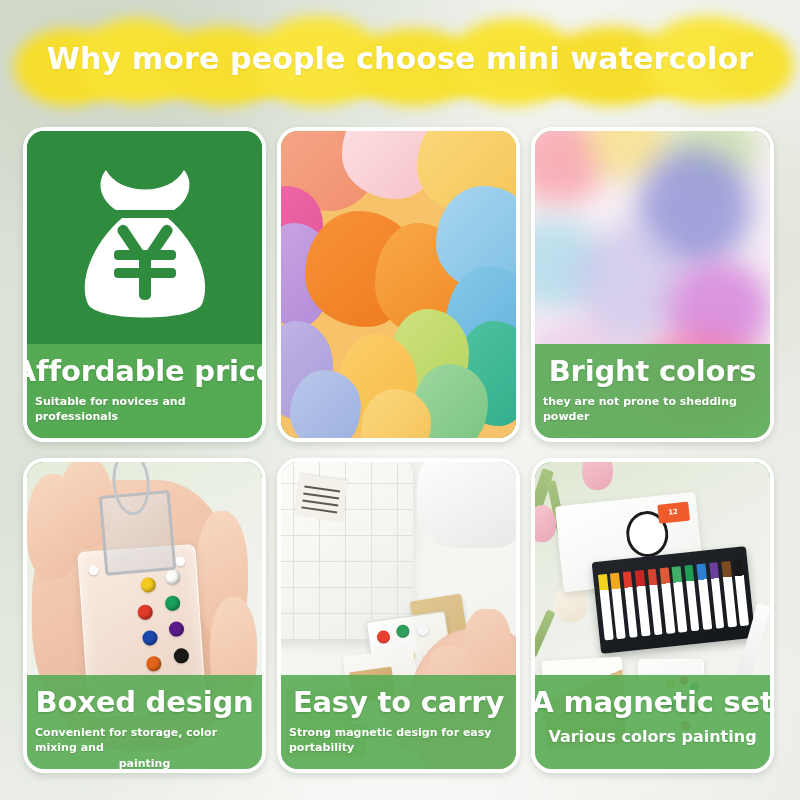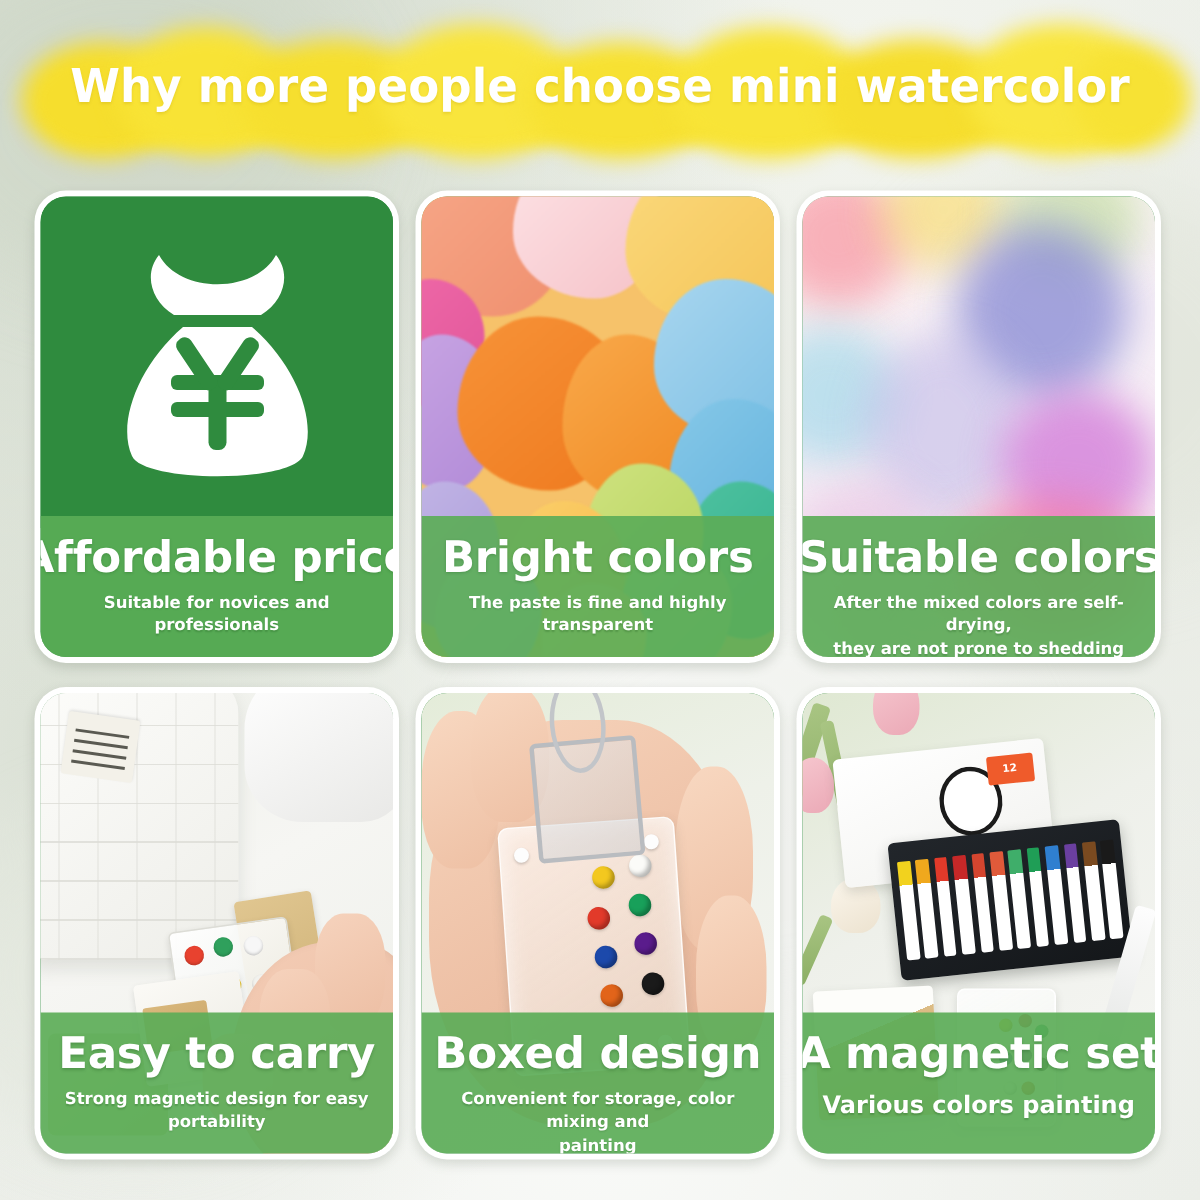--- a/index.html
+++ b/index.html
@@ -139,21 +139,21 @@
     line-height: 44px;
     white-space: nowrap;
     text-shadow: 0 1px 2px rgba(20,70,20,0.25);
     letter-spacing: -0.2px;
   }
   .cap-sub {
     color: #ffffff;
     font-size: 11.5px;
     font-weight: bold;
     line-height: 15px;
-    text-align: center;
+    text-align: left;
     text-shadow: 0 1px 1px rgba(20,70,20,0.22);
     margin-top: 1px;
   }
   .cap-sub.big { font-size: 16px; line-height: 20px; margin-top: 3px; }
   .cap-sub.sm  { font-size: 11px; }
 
   
   .bag-area {
     position: absolute;
     left: 0; right: 0; top: 0;
@@ -402,78 +402,42 @@
             <div class="ip s8"></div>
             <div class="ip s9"></div>
           <div class="ip s10"></div>
             <div class="ip s11"></div>
             <div class="ip s12"></div>
           <div class="ip s13"></div>
             <div class="ip s14"></div>
             <div class="ip s15"></div>
           <div class="ip s16"></div>
         </div>
-        <div class="caption">
-          <div class="cap-title">Bright colors</div>
-          <div class="cap-sub sm">The paste is fine and highly transparent</div>
-        </div>
       </div>
     </div>
   </div>
 
   <div class="card-wrap">
     <div class="card">
       <div class="card-inner">
         <div class="photo wash">
           <div class="wp w1"></div>
             <div class="wp w2"></div>
             <div class="wp w3"></div>
           <div class="wp w4"></div>
             <div class="wp w5"></div>
             <div class="wp w6"></div>
           <div class="wp w7"></div>
             <div class="wp w8"></div>
             <div class="wp w9"></div>
           <div class="wp w10"></div>
         </div>
         <div class="caption">
-          <div class="cap-title">Suitable colors</div>
-          <div class="cap-sub sm">After the mixed colors are self-drying,</div>
+          <div class="cap-title">Bright colors</div>
           <div class="cap-sub sm">they are not prone to shedding powder</div>
-        </div>
-      </div>
-    </div>
-  </div>
-
-  <div class="card-wrap">
-    <div class="card">
-      <div class="card-inner">
-        <div class="photo scene4">
-          <div class="quilt"></div>
-          <div class="tag4"></div>
-          <div class="shoe4"></div>
-          <div class="greenbook"></div>
-          <div class="kraft4"></div>
-          <div class="palette4">
-            <div class="dot4" style="left:10%;  top:16%; background:#e8422f;"></div>
-            <div class="dot4" style="left:36%;  top:10%; background:#2fa05c;"></div>
-            <div class="dot4" style="left:62%;  top:14%; background:#f7f7f7;"></div>
-            <div class="dot4" style="left:12%;  top:52%; background:#3c6fc4;"></div>
-            <div class="dot4" style="left:38%;  top:50%; background:#f5cf2a;"></div>
-            <div class="dot4" style="left:64%;  top:54%; background:#f2f2ee;"></div>
-          </div>
-          <div class="book4"></div>
-          <div class="hand4"></div>
-          <div class="finger4" style="right:2%;  bottom:26%; width:20%; height:26%;"></div>
-          <div class="finger4" style="right:18%; bottom:16%; width:20%; height:24%;"></div>
-          <div class="finger4" style="right:34%; bottom:6%;  width:20%; height:20%;"></div>
-        </div>
-        <div class="caption">
-          <div class="cap-title">Easy to carry</div>
-          <div class="cap-sub sm">Strong magnetic design for easy portability</div>
         </div>
       </div>
     </div>
   </div>
 
   <div class="card-wrap">
     <div class="card">
       <div class="card-inner">
         <div class="photo scene5">
           <div class="palm5"></div>
@@ -502,20 +466,51 @@
           <div class="cap-sub sm">Convenient for storage, color mixing and</div>
           <div class="cap-sub sm">painting</div>
         </div>
       </div>
     </div>
   </div>
 
   <div class="card-wrap">
     <div class="card">
       <div class="card-inner">
+        <div class="photo scene4">
+          <div class="quilt"></div>
+          <div class="tag4"></div>
+          <div class="shoe4"></div>
+          <div class="greenbook"></div>
+          <div class="kraft4"></div>
+          <div class="palette4">
+            <div class="dot4" style="left:10%;  top:16%; background:#e8422f;"></div>
+            <div class="dot4" style="left:36%;  top:10%; background:#2fa05c;"></div>
+            <div class="dot4" style="left:62%;  top:14%; background:#f7f7f7;"></div>
+            <div class="dot4" style="left:12%;  top:52%; background:#3c6fc4;"></div>
+            <div class="dot4" style="left:38%;  top:50%; background:#f5cf2a;"></div>
+            <div class="dot4" style="left:64%;  top:54%; background:#f2f2ee;"></div>
+          </div>
+          <div class="book4"></div>
+          <div class="hand4"></div>
+          <div class="finger4" style="right:2%;  bottom:26%; width:20%; height:26%;"></div>
+          <div class="finger4" style="right:18%; bottom:16%; width:20%; height:24%;"></div>
+          <div class="finger4" style="right:34%; bottom:6%;  width:20%; height:20%;"></div>
+        </div>
+        <div class="caption">
+          <div class="cap-title">Easy to carry</div>
+          <div class="cap-sub sm">Strong magnetic design for easy portability</div>
+        </div>
+      </div>
+    </div>
+  </div>
+
+  <div class="card-wrap">
+    <div class="card">
+      <div class="card-inner">
         <div class="photo scene6">
           <div class="stem" style="left:-2%; top:2%;  width:5%;  height:26%; transform:rotate(18deg);"></div>
           <div class="tulip" style="left:20%; top:-4%; width:13%; height:13%;"></div>
           <div class="stem" style="left:8%;  top:6%;  width:4%;  height:24%; transform:rotate(-12deg);"></div>
           <div class="tulip" style="left:-3%; top:14%; width:12%; height:12%;"></div>
           <div class="tulip" style="left:8%;  top:40%; width:14%; height:12%; background:linear-gradient(150deg,#fbf6ec,#ece2cf);"></div>
           <div class="stem" style="left:1%;  top:48%; width:4%;  height:16%; transform:rotate(24deg);"></div>
 
           <div class="box6">
             <div class="panda6"></div>

